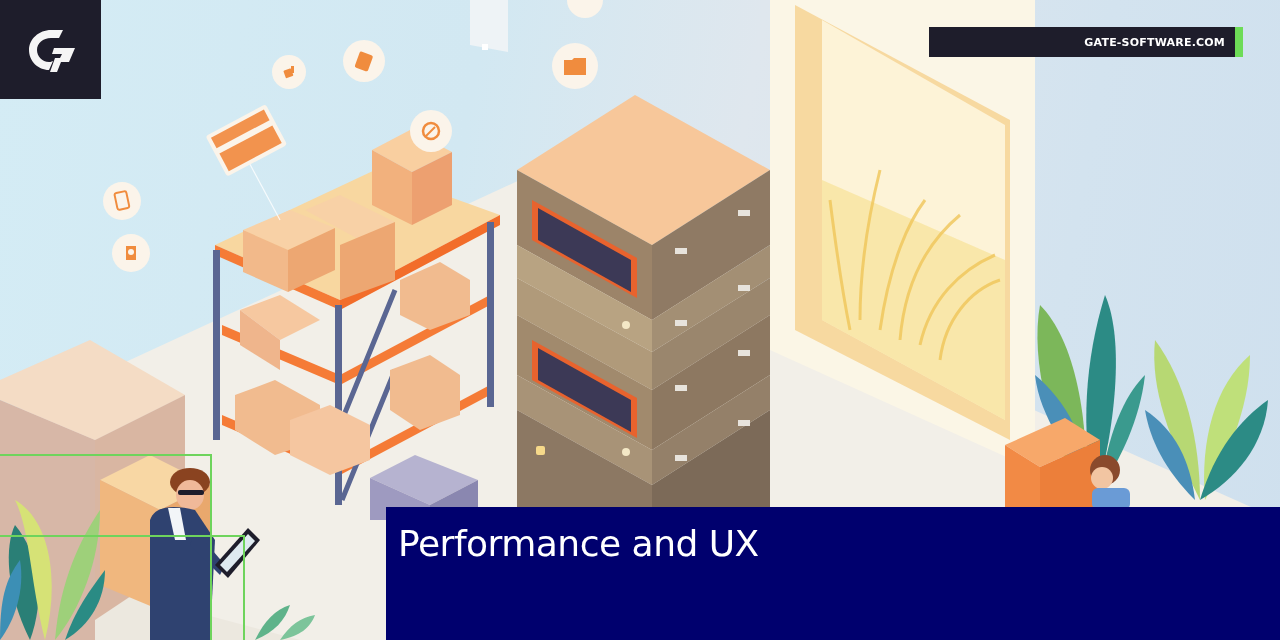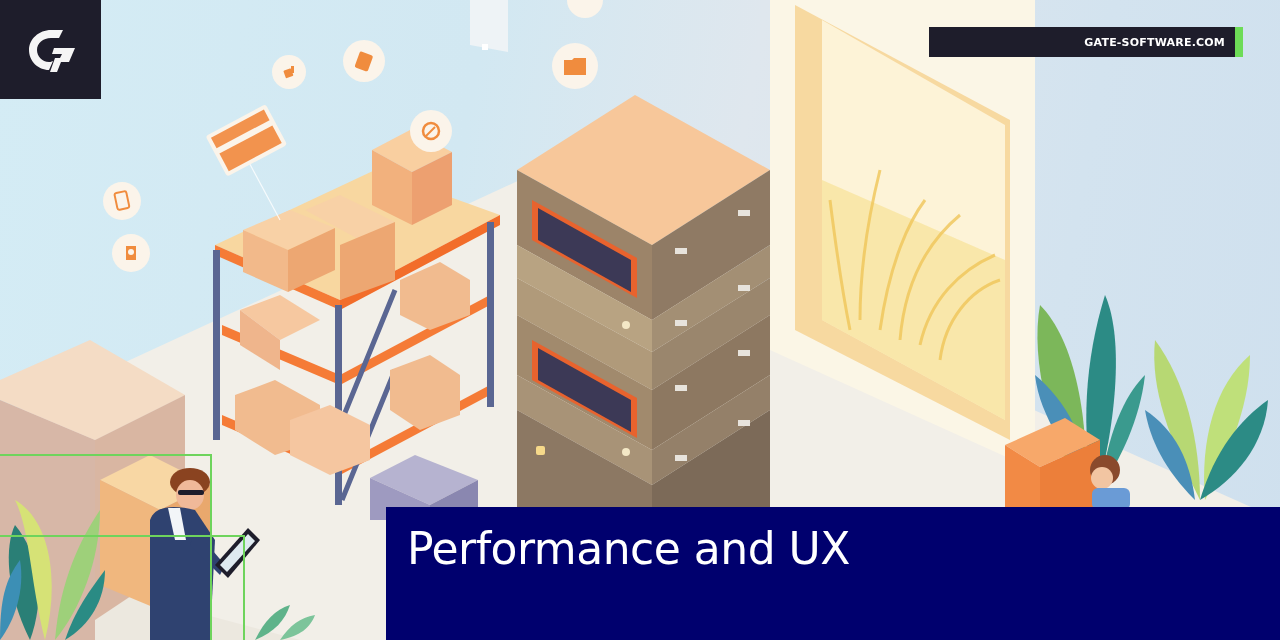--- a/index.html
+++ b/index.html
@@ -5,21 +5,21 @@
   html, body { margin: 0; padding: 0; }
   body { width: 1280px; height: 640px; overflow: hidden; position: relative; font-family: "DejaVu Sans", sans-serif; }
   .stage { position: absolute; inset: 0; overflow: hidden;
     background: linear-gradient(100deg, #d4ecf5 0%, #d2e8f2 35%, #dfe7ee 55%, #d3e3ef 80%, #cfe0ee 100%); text-align: right; }
   .floor { position: absolute; left: 0; top: 0; width: 1280px; height: 640px; }
   .logo-box { position: absolute; left: 0; top: 0; width: 101px; height: 99px; background: #1e1d2b; display: flex; align-items: center; justify-content: center; }
   .site-banner { position: absolute; left: 929px; top: 27px; width: 306px; height: 30px; background: #1e1d2b; display: flex; align-items: center; justify-content: flex-end; box-sizing: border-box; padding-right: 10px; }
   .site-banner span { color: #ffffff; font-family: "DejaVu Sans", sans-serif; font-weight: bold; font-size: 11px; letter-spacing: 0.2px; }
   .banner-accent { position: absolute; left: 1235px; top: 27px; width: 8px; height: 30px; background: #6ddc57; }
   .caption { position: absolute; left: 386px; top: 507px; width: 894px; height: 133px; background: #00006e; }
-  .caption h1 { margin: 0; position: absolute; left: 21px; top: 16px; color: #ffffff; font-family: "DejaVu Sans", sans-serif; font-weight: normal; font-size: 44px; letter-spacing: -0.5px; }
+  .caption h1 { margin: 0; position: absolute; left: 12px; top: 16px; color: #ffffff; font-family: "DejaVu Sans", sans-serif; font-weight: normal; font-size: 36px; letter-spacing: -0.5px; }
   .outline-box { position: absolute; border: 2px solid #6ed45c; box-sizing: border-box; }
   .bubble { position: absolute; border-radius: 50%; background: #fbf4ea; display: flex; align-items: center; justify-content: center; }
   .bubble svg { display: block; }
 </style>
 </head>
 <body>
 
 <div class="stage">
 
   <svg class="floor" viewBox="0 0 1280 640" xmlns="http://www.w3.org/2000/svg">

